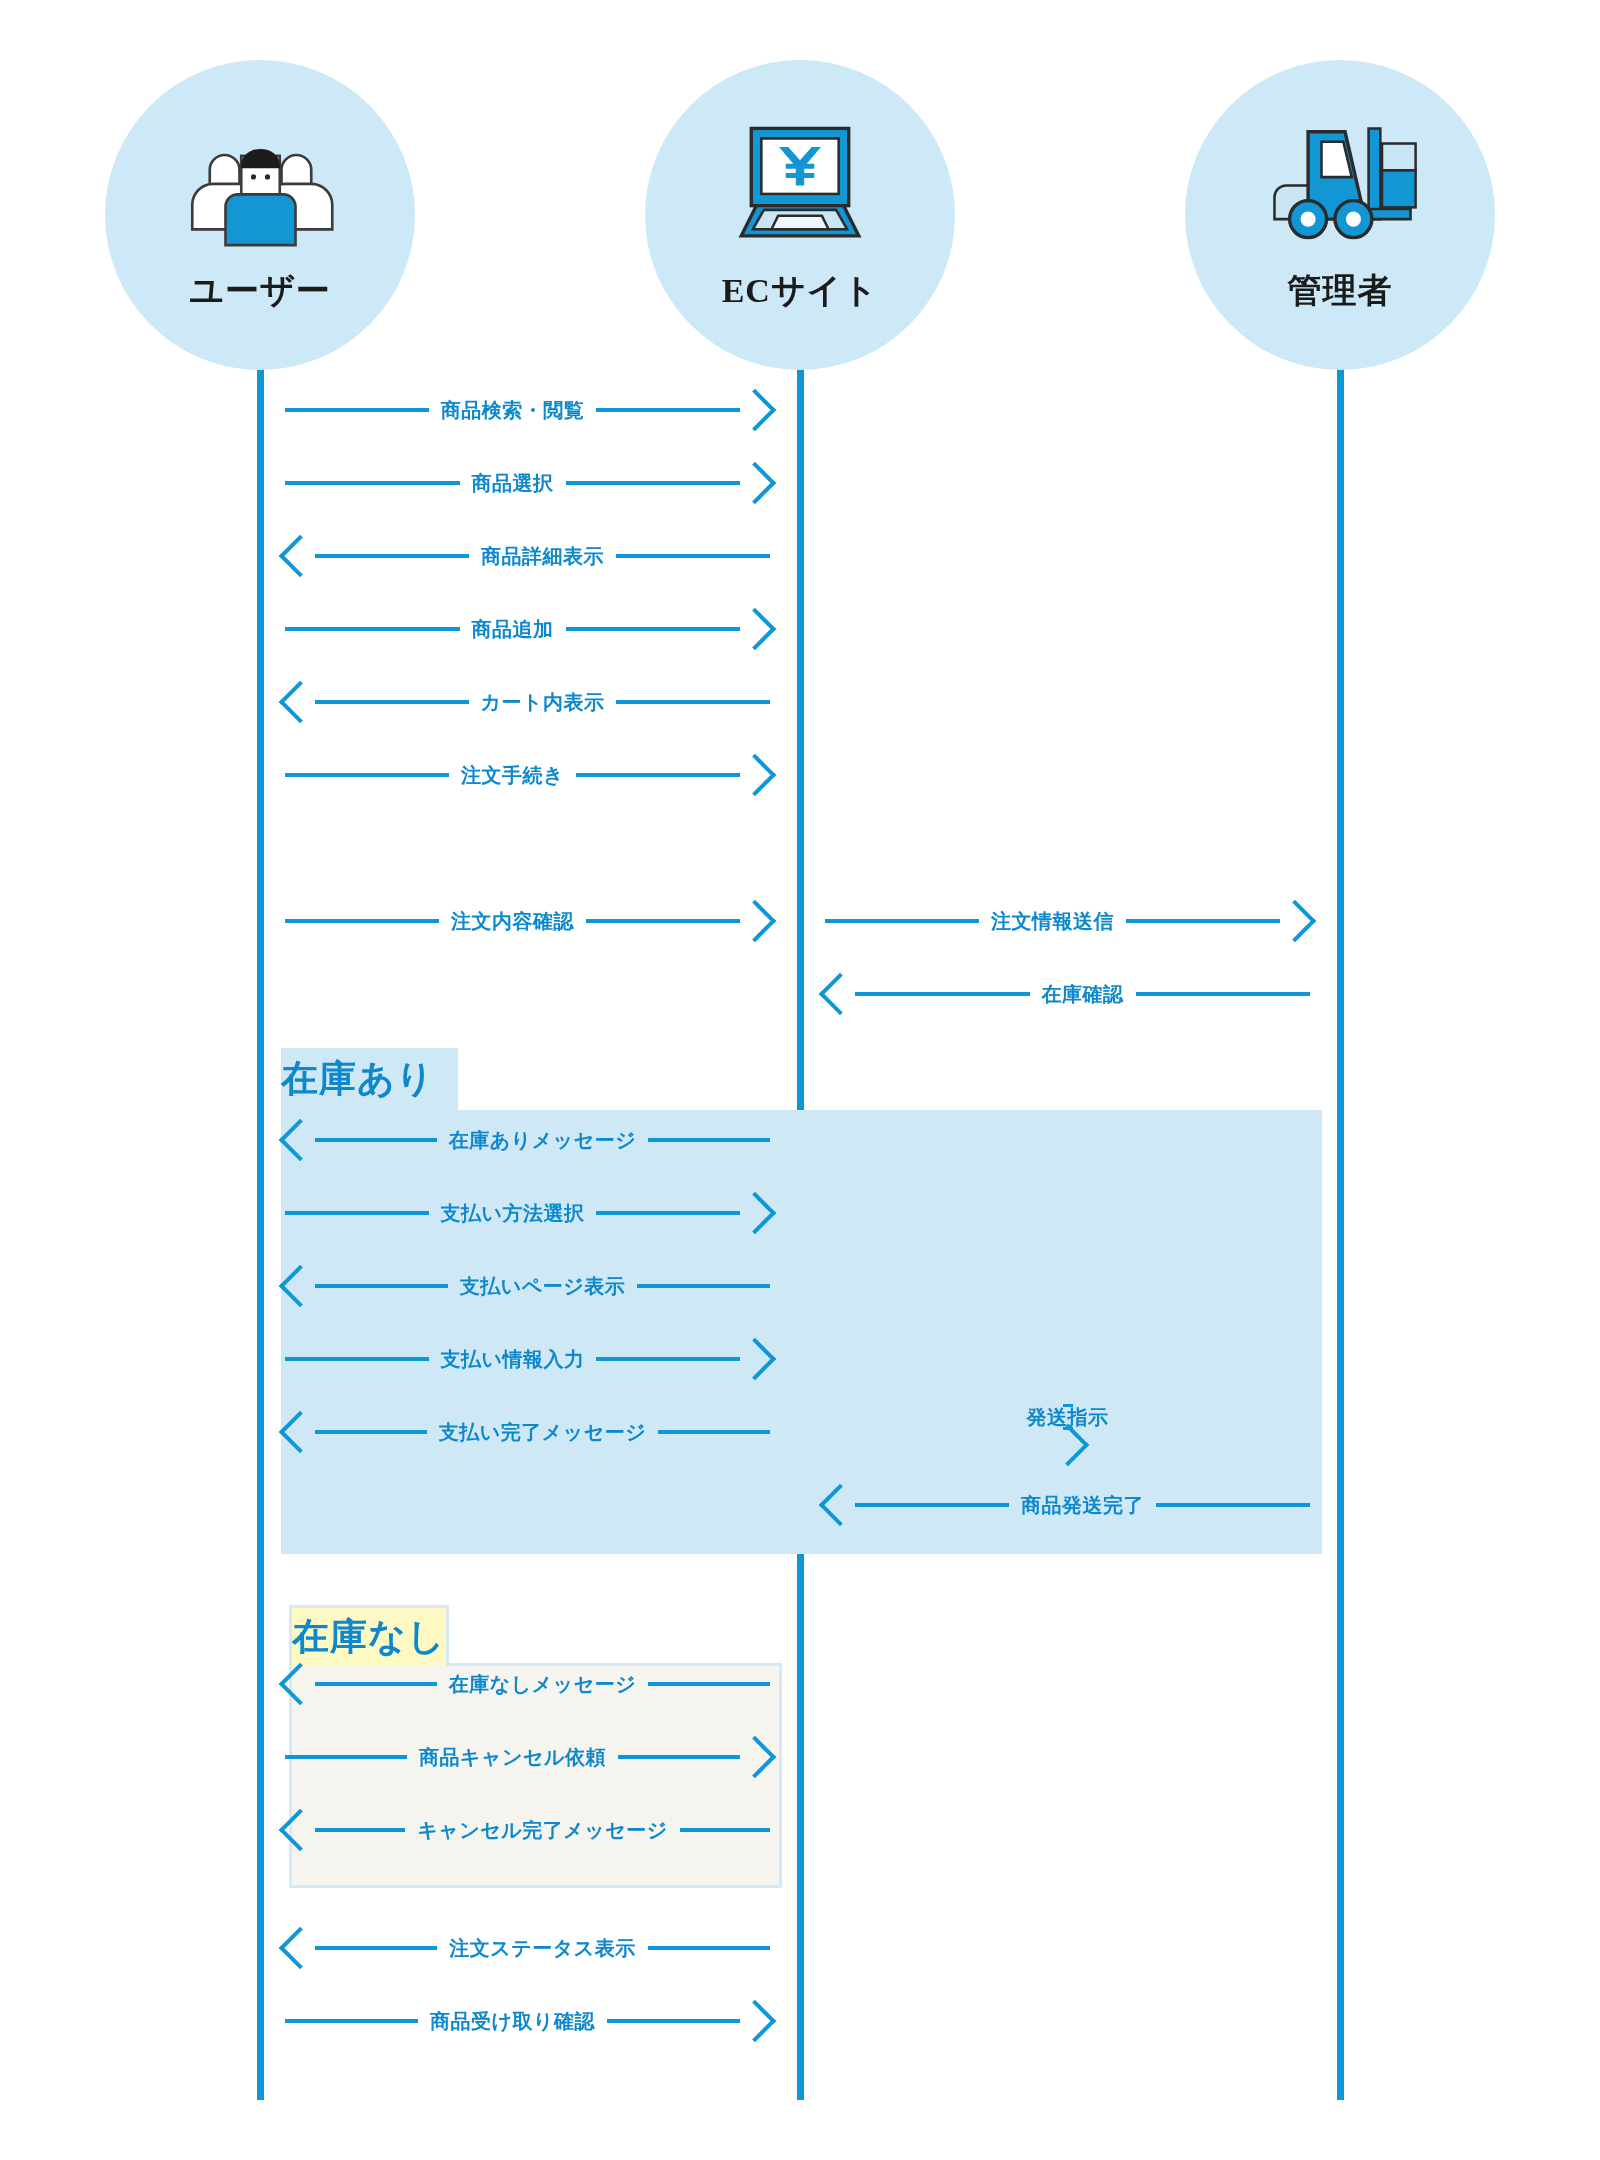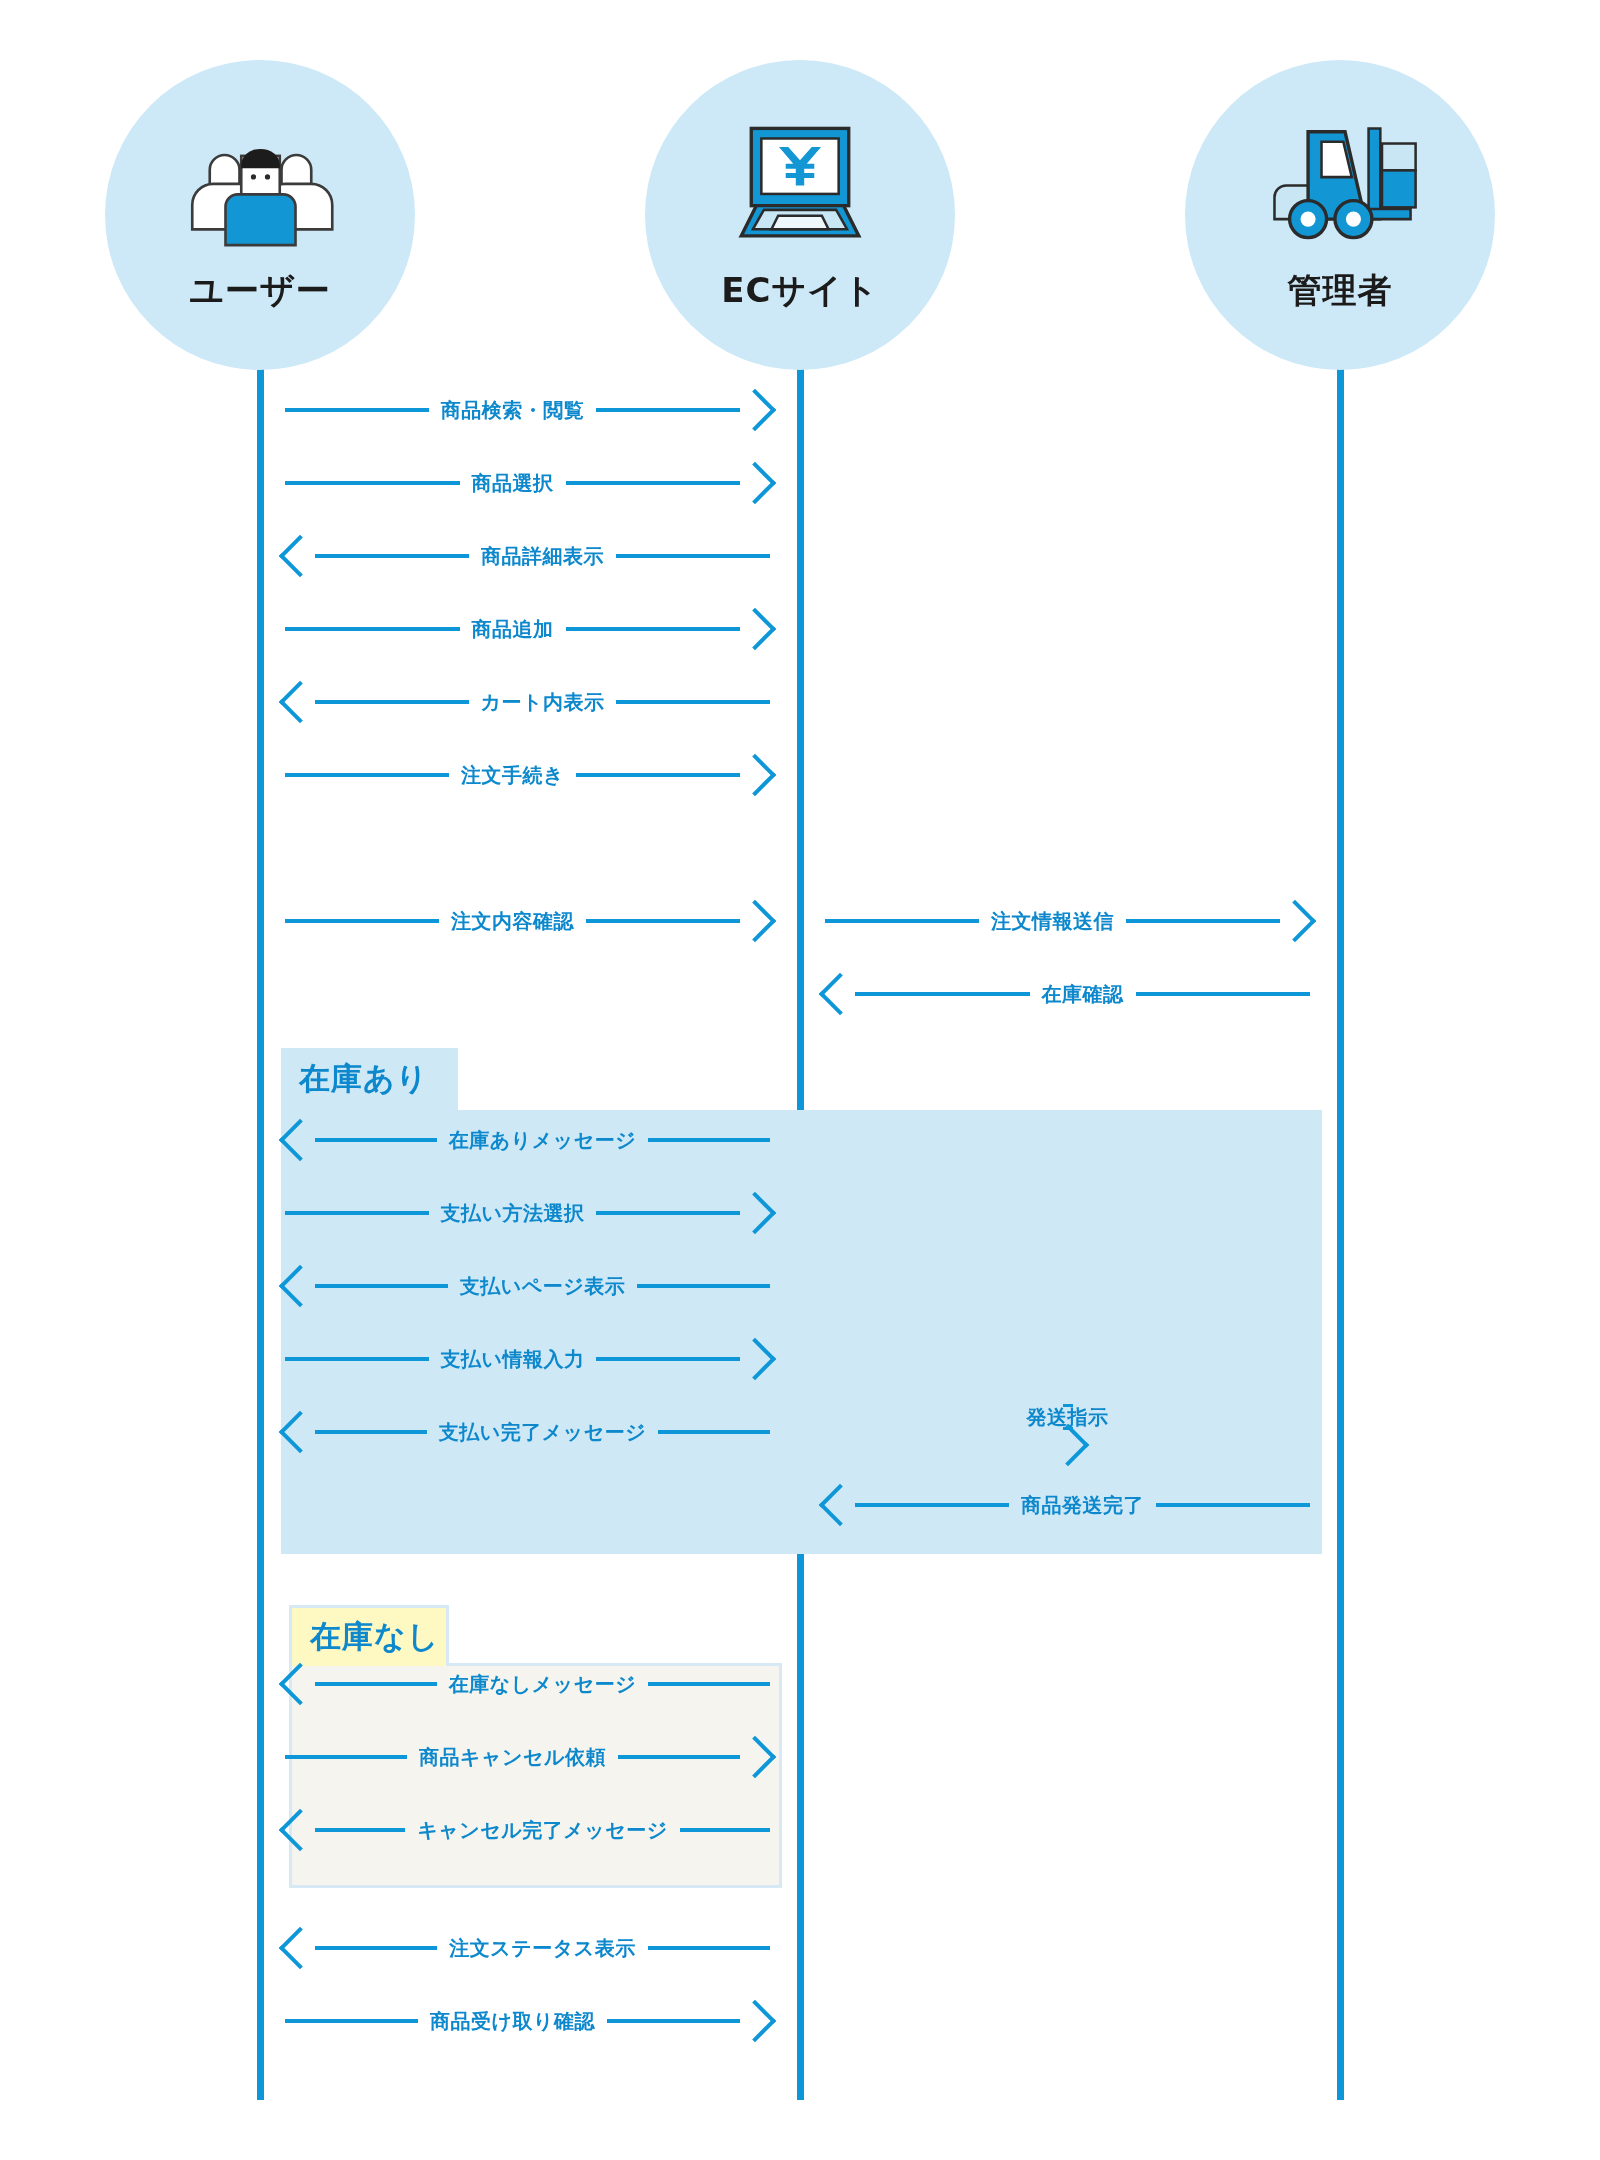--- a/index.html
+++ b/index.html
@@ -36,20 +36,21 @@
     align-items:center;
     justify-content:center;
   }
   .actor-label{
     margin-top:10px;
     font-size:34px;
     font-weight:700;
     color:#1b1b1b;
     letter-spacing:1px;
     white-space:nowrap;
+    font-family:Liberation Serif, serif;
   }
 
   
   .lifeline{
     position:absolute;
     width:7px;
     background:#0d97d8;
     top:310px;
   }
 
@@ -63,22 +64,21 @@
   }
   .frag-outstock{
     background:#f5f4ee;
     border:3px solid #d6e9f4;
   }
   .frag-tab{
     position:absolute;
     display:flex;
     align-items:center;
     box-sizing:border-box;
-    padding-left:18px;
-    font-size:31px;
+    font-size:37px;
     font-weight:700;
     color:#0d88cc;
     letter-spacing:1px;
     white-space:nowrap;
   }
   .frag-tab.instock{ background:#cfe8f6; }
   .frag-tab.outstock{
     background:#fef9c3;
     border:3px solid #d6e9f4;
     border-bottom:none;

